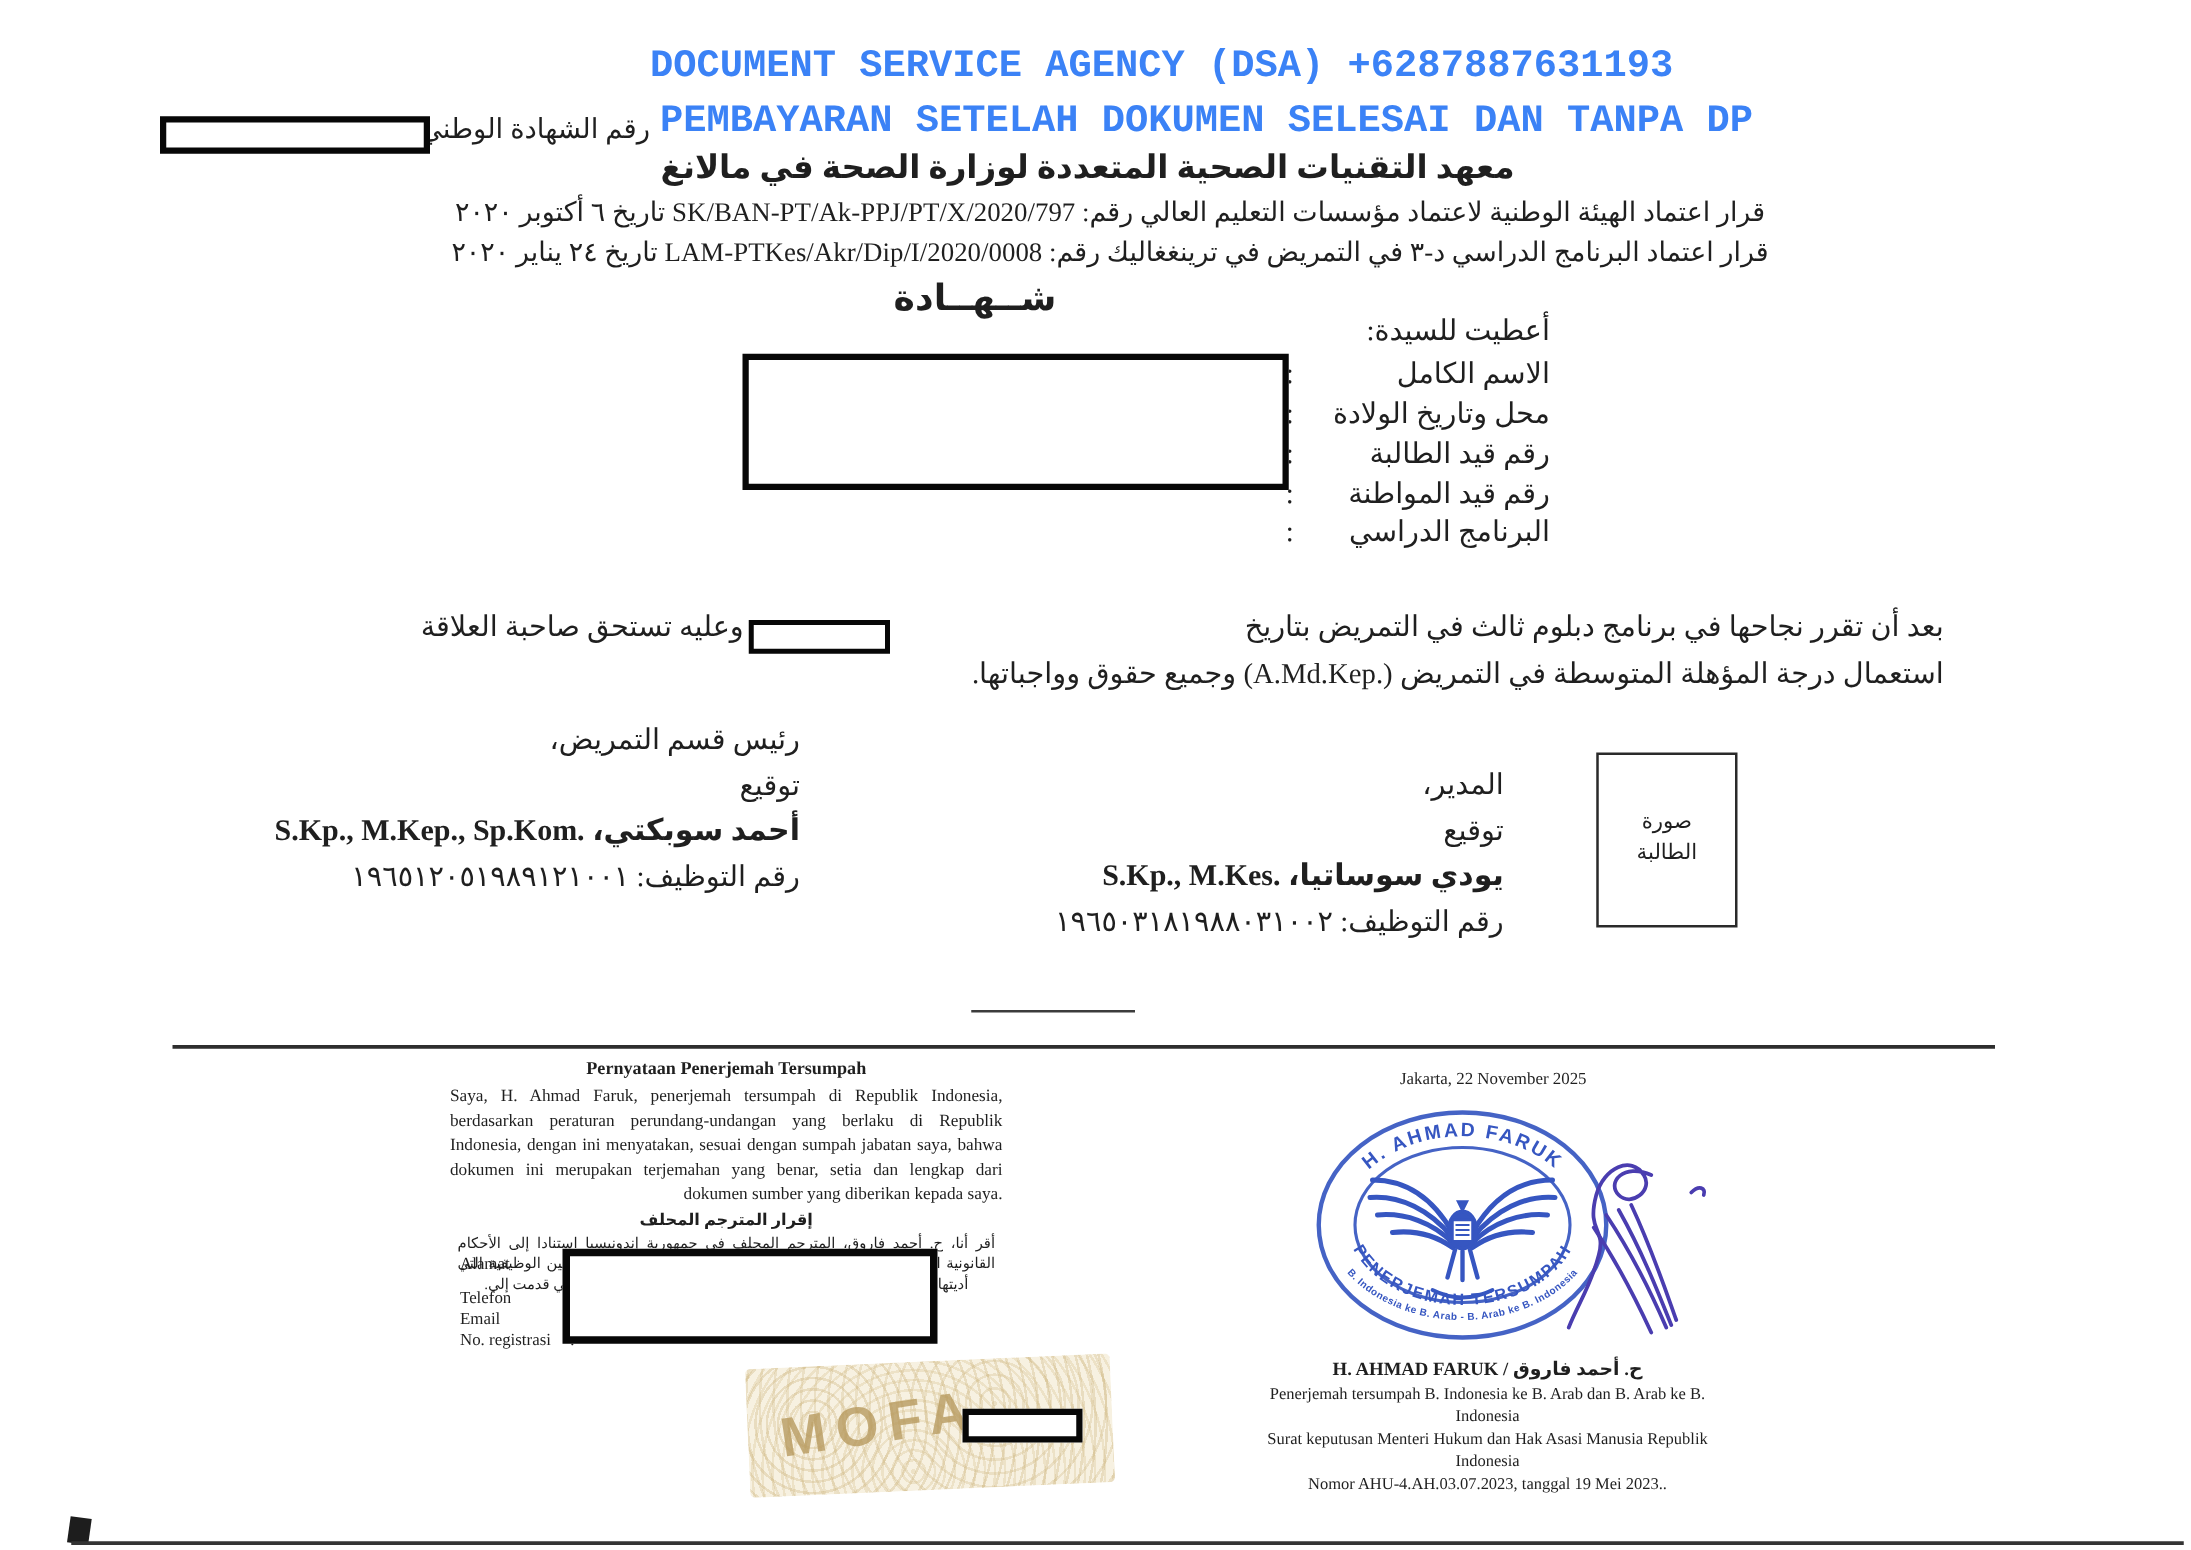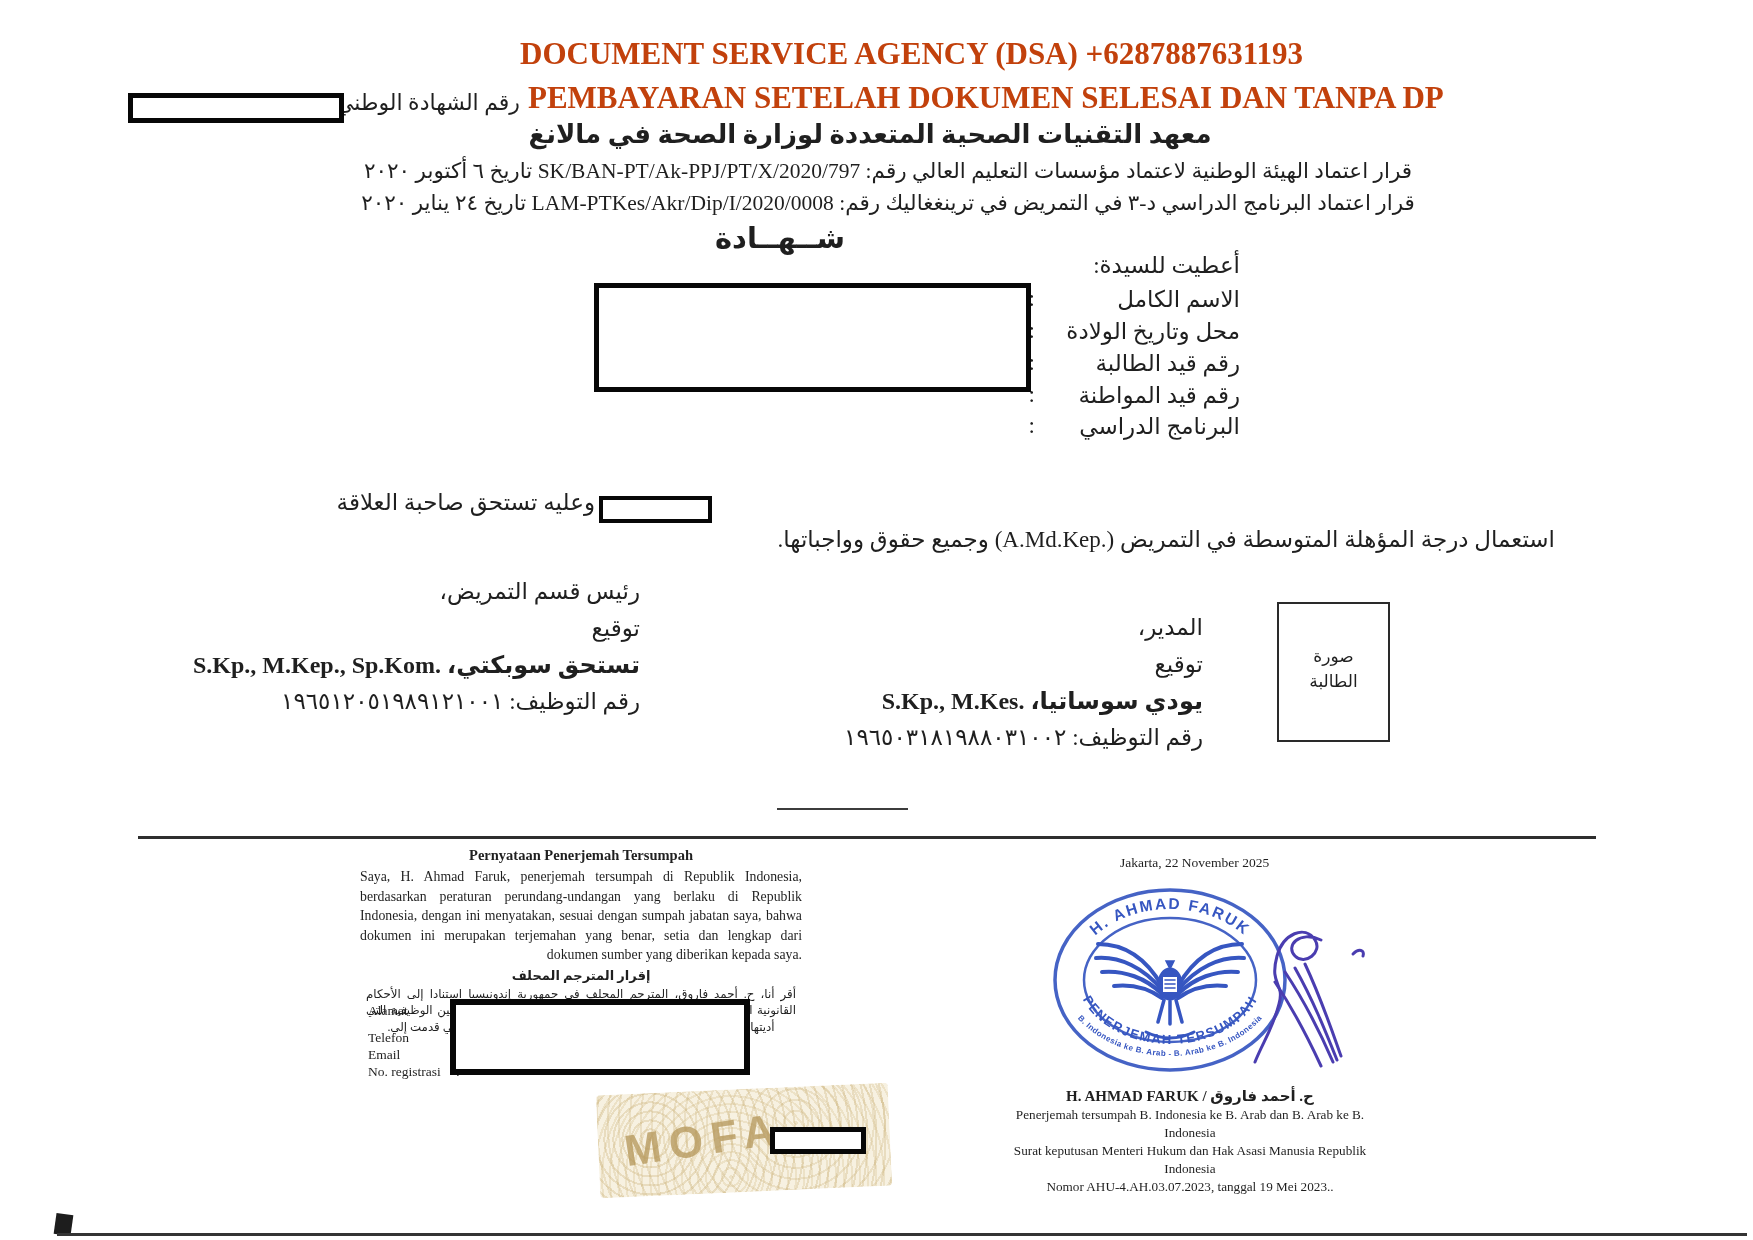--- a/index.html
+++ b/index.html
@@ -4,22 +4,22 @@
 <style>
   html,body{margin:0;padding:0;background:#fff;}
   .page{position:relative;width:1753px;height:1240px;background:#ffffff;overflow:hidden;
         font-family:"Liberation Serif","DejaVu Sans",serif;color:#1f1f1f;}
   .abs{position:absolute;}
   .rtl{direction:rtl;}
   .ltr{direction:ltr;unicode-bidi:isolate;}
   .center{transform:translateX(-50%);white-space:nowrap;}
 
   
-  .wm{font-family:Liberation Serif, serif;font-weight:bold;
-      font-size:31px;color:#c2410c;white-space:nowrap;z-index:9;letter-spacing:0px;}
+  .wm{font-family:Liberation Mono, monospace;font-weight:bold;
+      font-size:31px;color:#3b82f6;white-space:nowrap;z-index:9;letter-spacing:0px;}
 
   
   .redact{position:absolute;background:#fff;border:5px solid #070707;box-sizing:border-box;z-index:3;}
 
   .natlabel{font-size:22px;white-space:nowrap;}
   .inst{font-size:26px;font-weight:bold;}
   .accline{font-size:21.5px;}
   .certtitle{font-size:29px;font-weight:bold;letter-spacing:1px;}
 
   .frow{right:513px;direction:rtl;display:flex;font-size:23px;white-space:nowrap;}
@@ -105,34 +105,35 @@
     <span class="flabel">رقم قيد المواطنة</span>
     <span class="fcolon">:</span>
   </div>
   <div class="abs frow" style="top:413px;">
     <span class="flabel">البرنامج الدراسي</span>
     <span class="fcolon">:</span>
   </div>
 
   <div class="redact" style="left:594px;top:283px;width:437px;height:109px;border-width:5px;"></div>
 
+  <div class="abs para" style="right:198px;top:489px;">بعد أن تقرر نجاحها في برنامج دبلوم ثالث في التمريض بتاريخ</div>
   <div class="redact" style="left:599px;top:496px;width:113px;height:27px;border-width:4px;"></div>
   <div class="abs para" style="right:1158px;top:489px;">وعليه تستحق صاحبة العلاقة</div>
   <div class="abs para" style="right:198px;top:526px;">
     <span>استعمال درجة</span>
     <span class="bold">المؤهلة المتوسطة في التمريض</span>
     <span class="bold ltr">(A.Md.Kep.)</span>
     <span>وجميع حقوق وواجباتها.</span>
   </div>
 
   <div class="abs sigblock" style="right:1113px;top:574px;">
     <div>رئيس قسم التمريض،</div>
     <div>توقيع</div>
     <div class="signame">
-      <span>تستحق سوبكتي،</span>
+      <span>أحمد سوبكتي،</span>
       <span class="ltr">S.Kp., M.Kep., Sp.Kom.</span>
     </div>
     <div>رقم التوظيف: ١٩٦٥١٢٠٥١٩٨٩١٢١٠٠١</div>
   </div>
 
   <div class="abs sigblock" style="right:550px;top:610px;">
     <div>المدير،</div>
     <div>توقيع</div>
     <div class="signame">
       <span>يودي سوساتيا،</span>

